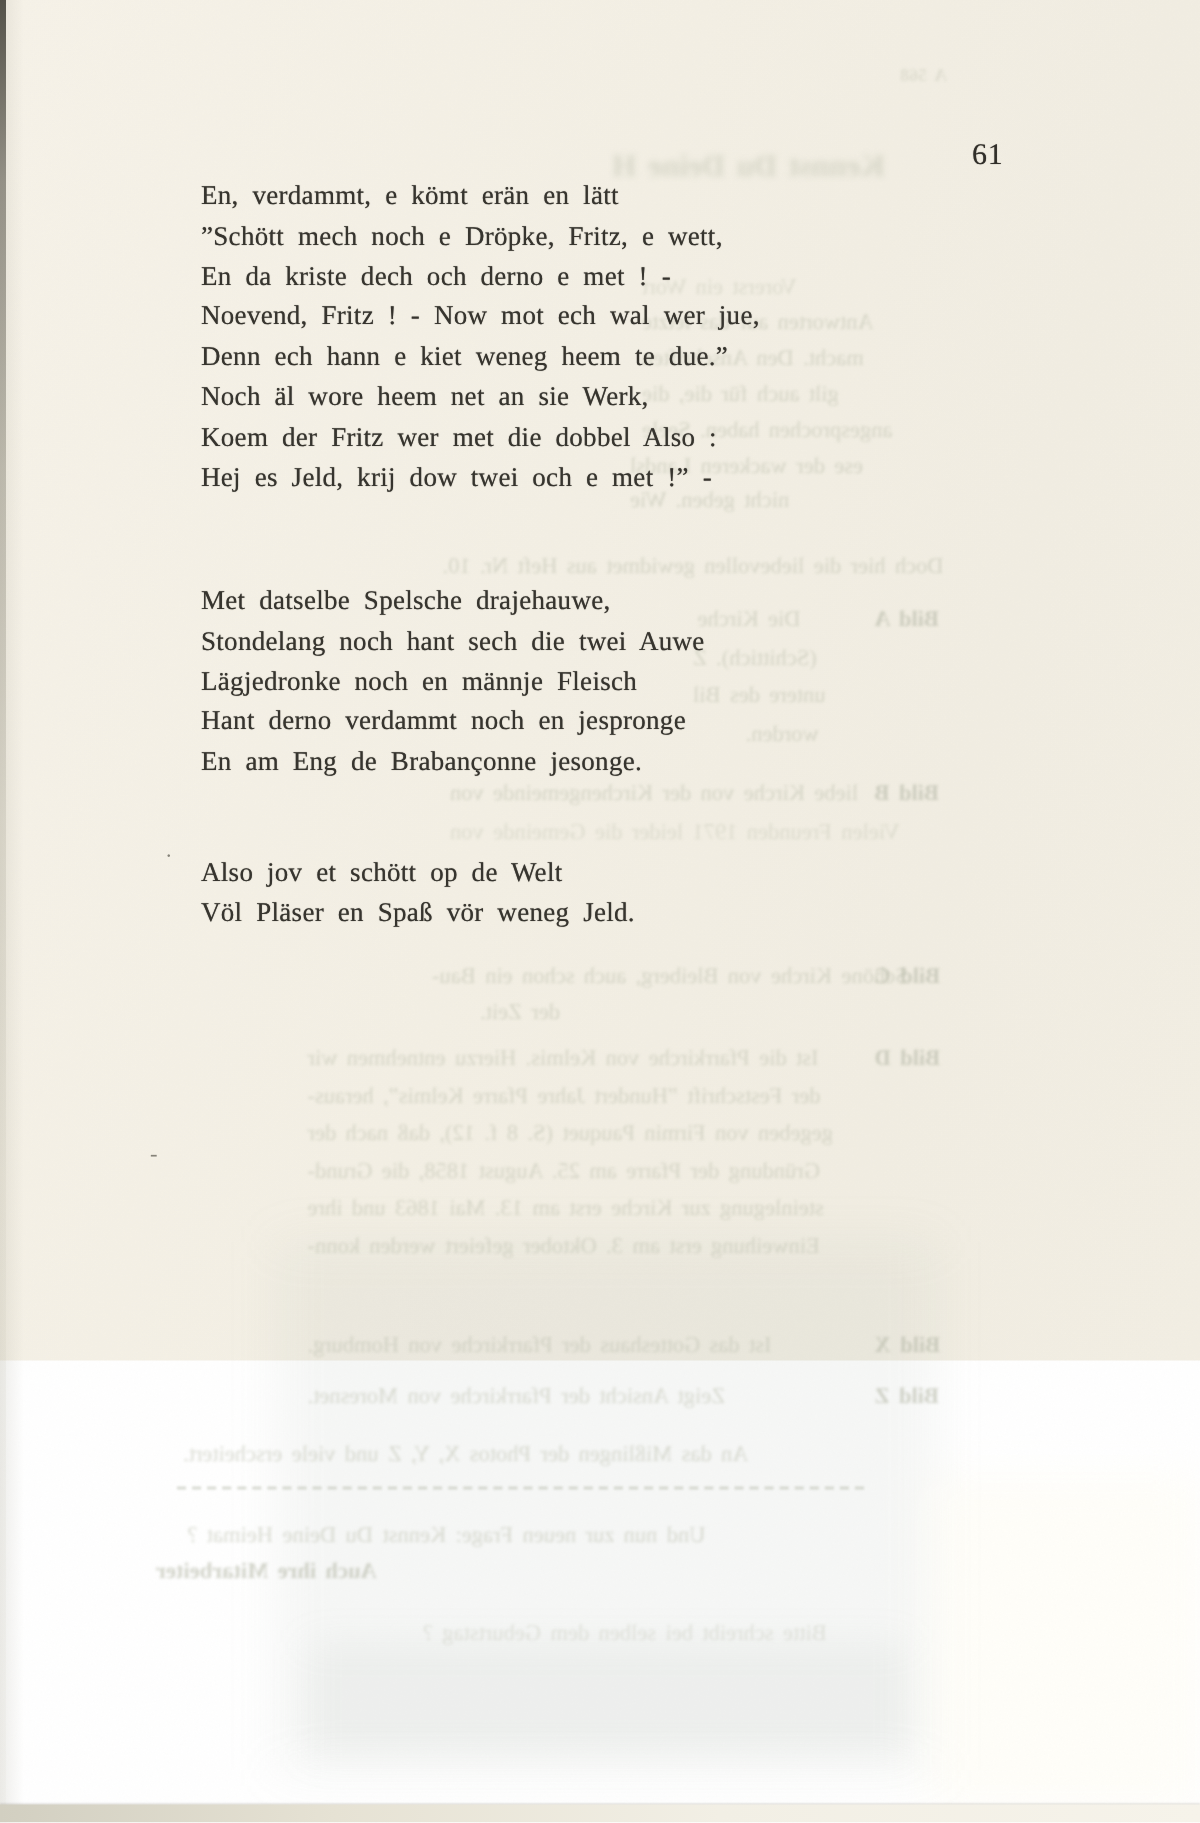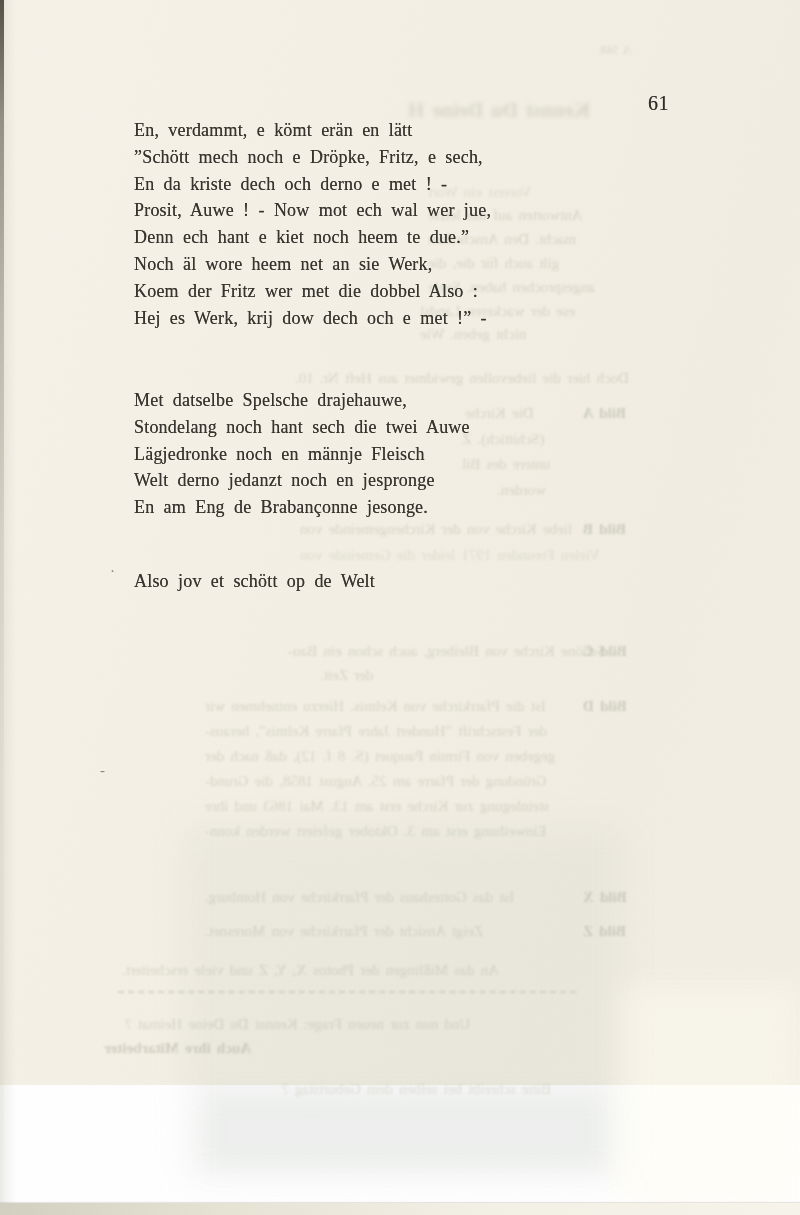--- a/index.html
+++ b/index.html
@@ -2,21 +2,21 @@
 <html><head>
 <meta charset="utf-8">
 <style>
   html,body{margin:0;padding:0;}
   body{
     width:800px;height:1215px;overflow:hidden;position:relative;
     background:#ffffff;
     font-family:"Liberation Serif","DejaVu Serif",serif;
   }
   .page{
-    position:absolute;left:0;top:0;width:800px;height:1085px;
+    position:absolute;left:0;top:0;width:800px;height:907px;
     background:linear-gradient(105deg,#f6f2e8 0%,#f3efe4 45%,#f1ede2 75%,#f2eee3 100%);
   }
   
   .edge-dark{
     position:absolute;left:0;top:0;width:4px;height:1215px;pointer-events:none;
     background:linear-gradient(180deg,
       rgba(58,56,48,.85) 0%, rgba(92,89,79,.6) 10%,
       rgba(128,125,111,.42) 26%, rgba(165,162,146,.26) 45%,
       rgba(188,185,168,.14) 65%, rgba(200,197,180,.07) 100%);
   }
@@ -118,37 +118,38 @@
       <div class="ghost ghost-bold" style="left: 104px; top: 1036px;">Auch ihre Mitarbeiter</div>
       <div class="ghost" style="left: 282px; top: 1077px; opacity: 0.4;">Bitte schreibt bei selben dem Geburtstag ?</div>
       <div class="ghost-rule" style="left: 118px; top: 991px; width: 458px;"></div>
     </div>
 
   <div class="page-number">61</div>
 
   <div class="poem">
     <div class="stanza" style="top:117px">
         <div class="poem-line">En, verdammt, e kömt erän en lätt</div>
-        <div class="poem-line">”Schött mech noch e Dröpke, Fritz, e sech,</div>
+        <div class="poem-line">”Schött mech noch e Dröpke, Fritz, e wett,</div>
         <div class="poem-line">En da kriste dech och derno e met ! -</div>
-        <div class="poem-line">Prosit, Auwe ! - Now mot ech wal wer jue,</div>
-        <div class="poem-line">Denn ech hant e kiet noch heem te due.”</div>
+        <div class="poem-line">Noevend, Fritz ! - Now mot ech wal wer jue,</div>
+        <div class="poem-line">Denn ech hann e kiet weneg heem te due.”</div>
         <div class="poem-line">Noch äl wore heem net an sie Werk,</div>
         <div class="poem-line">Koem der Fritz wer met die dobbel Also :</div>
-        <div class="poem-line">Hej es Werk, krij dow dech och e met !” -</div>
+        <div class="poem-line">Hej es Jeld, krij dow twei och e met !” -</div>
       </div>
     <div class="stanza" style="top:387px">
         <div class="poem-line">Met datselbe Spelsche drajehauwe,</div>
         <div class="poem-line">Stondelang noch hant sech die twei Auwe</div>
         <div class="poem-line">Lägjedronke noch en männje Fleisch</div>
-        <div class="poem-line">Welt derno jedanzt noch en jespronge</div>
+        <div class="poem-line">Hant derno verdammt noch en jespronge</div>
         <div class="poem-line">En am Eng de Brabançonne jesonge.</div>
       </div>
     <div class="stanza" style="top:568px">
         <div class="poem-line">Also jov et schött op de Welt</div>
+        <div class="poem-line">Völ Pläser en Spaß vör weneg Jeld.</div>
       </div>
   </div>
 
   <div id="artifact-layer">
       <div class="artifact" style="left: 100px; top: 762px;">-</div>
       <div class="artifact" style="left: 110px; top: 563px;">·</div>
     </div>
 
   <svg class="noise" width="800" height="1215">
     <filter id="grain">

